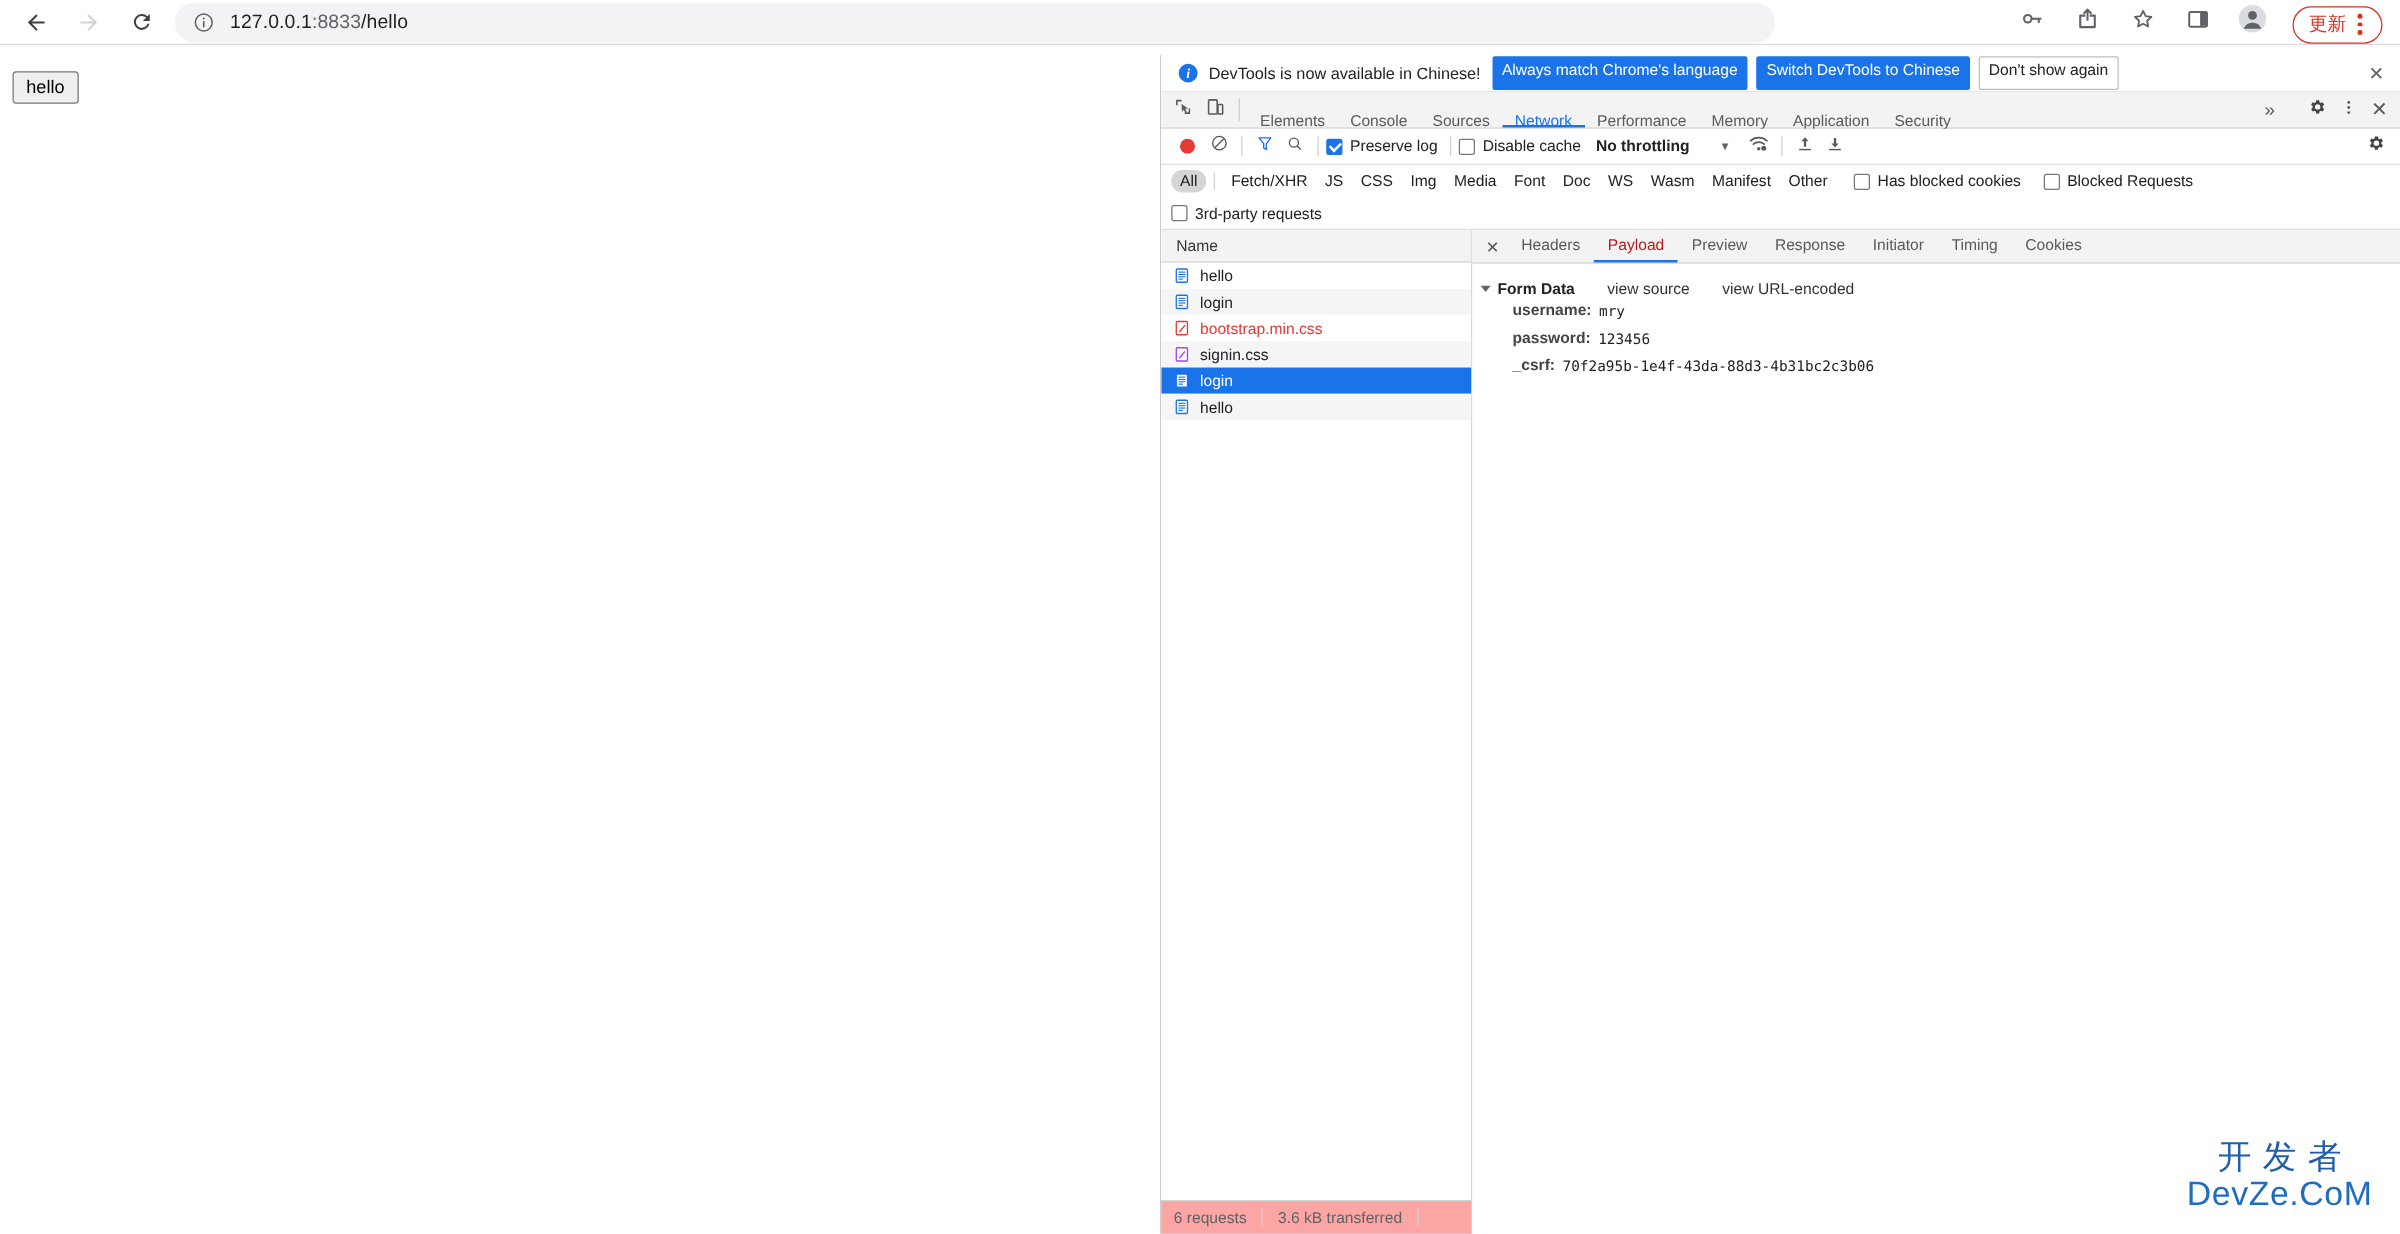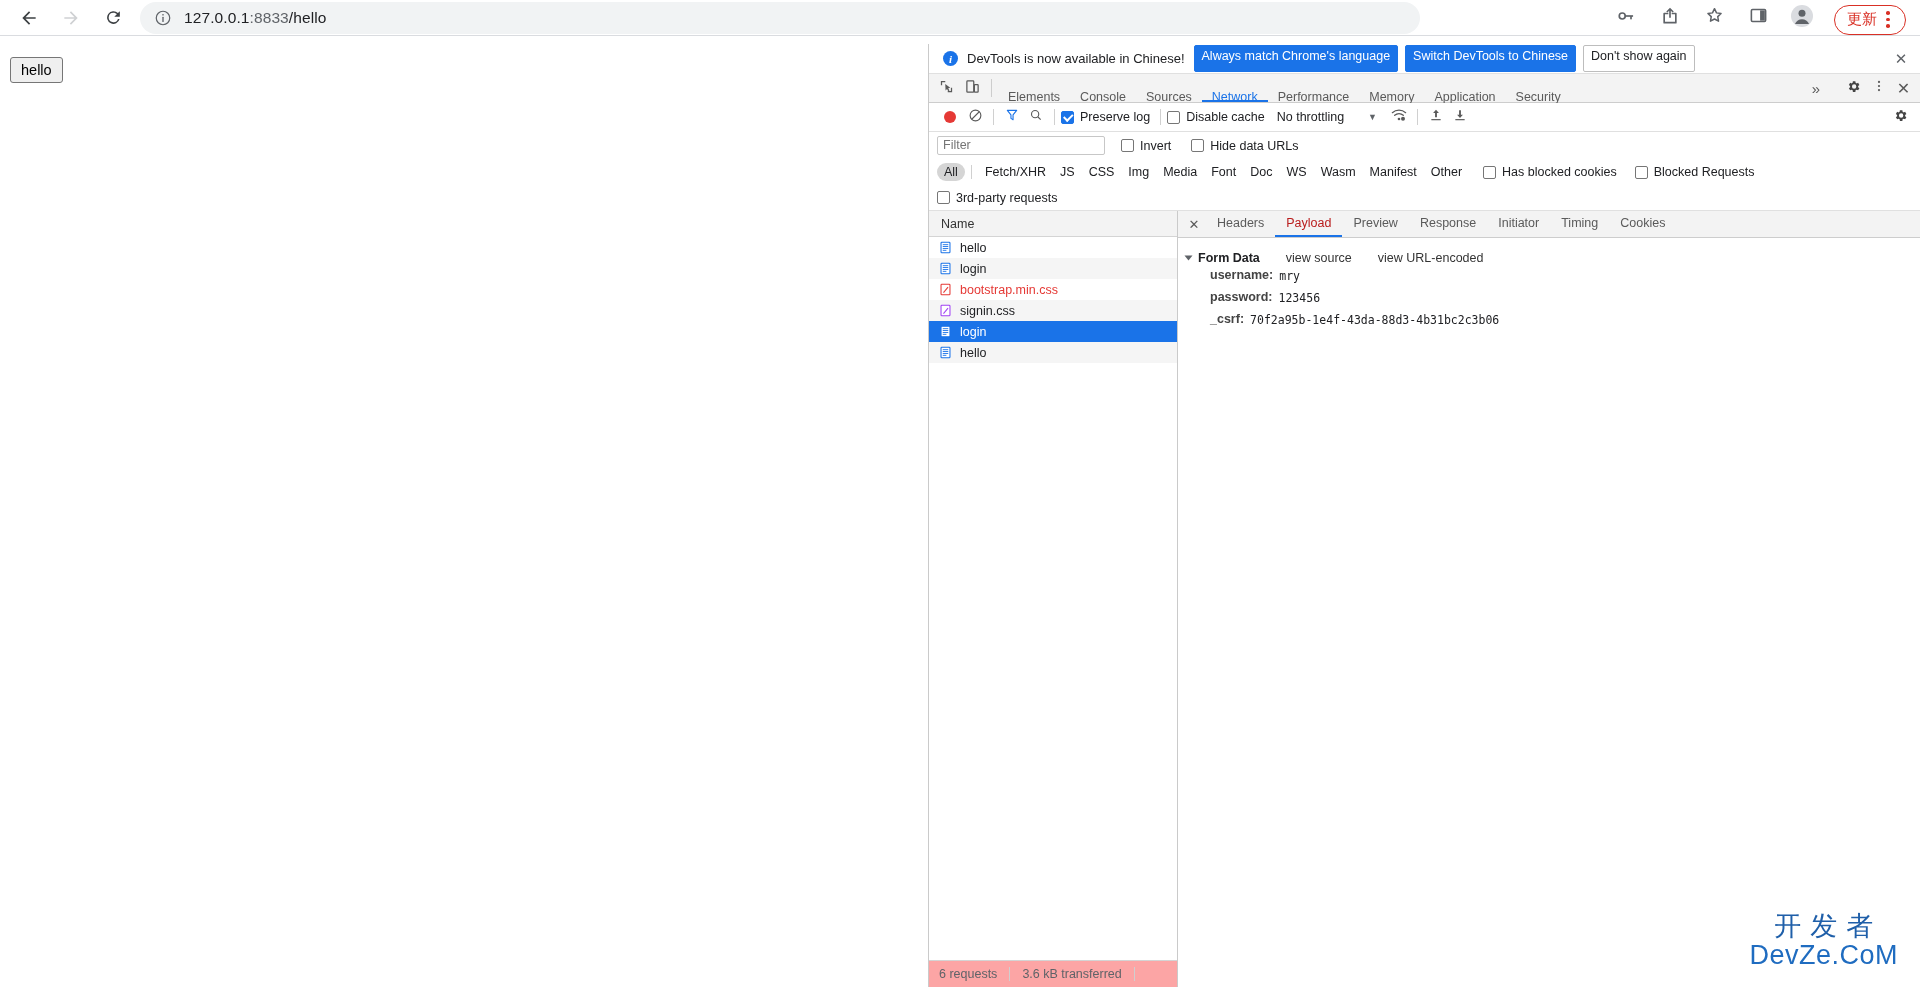--- a/index.html
+++ b/index.html
@@ -157,21 +157,21 @@
   }
   .cbox.checked { background: #1a73e8; border-color: #1a73e8; }
   .cbox.checked::after {
     content: ""; width: 3.5px; height: 7px;
     border: solid #fff; border-width: 0 2px 2px 0;
     transform: rotate(45deg) translate(-0.5px,-1px);
   }
   .nt-label { font-size: 12.5px; color: #202124; white-space: nowrap; }
   #throttle-select {
     font-size: 12.5px; color: #202124; margin-left: 8px; white-space: nowrap;
-    display: flex; align-items: center;
+    display: flex; align-items: center; font-weight: bold;
   }
   #throttle-caret { margin-left: 24px; font-size: 9px; color: #5f6368; }
   #net-toolbar-right { margin-left: auto; padding-right: 8px; display: flex; }
 
   
   #filter-row {
     height: 27px; flex: none; display: flex; align-items: center;
     padding-left: 8px; background: #fff;
   }
   #filter-input {
@@ -515,31 +515,20 @@
       <div class="nt-icon">
         <span>
           <svg width="15" height="15" viewBox="0 0 24 24">
             <path d="M19.4 13a7.6 7.6 0 0 0 0-2l2-1.6-2-3.4-2.4 1a7.4 7.4 0 0 0-1.7-1L15 3.4H11l-.3 2.6a7.4 7.4 0 0 0-1.7 1l-2.4-1-2 3.4L6.6 11a7.6 7.6 0 0 0 0 2l-2 1.6 2 3.4 2.4-1a7.4 7.4 0 0 0 1.7 1l.3 2.6h4l.3-2.6a7.4 7.4 0 0 0 1.7-1l2.4 1 2-3.4zM13 15.5a3.5 3.5 0 1 1 0-7 3.5 3.5 0 0 1 0 7z" fill="#444"></path>
           </svg>
         </span>
       </div>
     </div>
   </div>
 
-  <div id="filter-row">
-    <div id="filter-input">Filter</div>
-    <label class="nt-check">
-      <span class="cbox"></span>
-      <span class="nt-label">Invert</span>
-    </label>
-    <label class="nt-check">
-      <span class="cbox"></span>
-      <span class="nt-label">Hide data URLs</span>
-    </label>
-  </div>
 
   <div id="type-row">
     <span class="type-chip active">All</span>
     <span class="type-divider"></span>
     <span class="type-chip">Fetch/XHR</span>
     <span class="type-chip">JS</span>
     <span class="type-chip">CSS</span>
     <span class="type-chip">Img</span>
     <span class="type-chip">Media</span>
     <span class="type-chip">Font</span>

